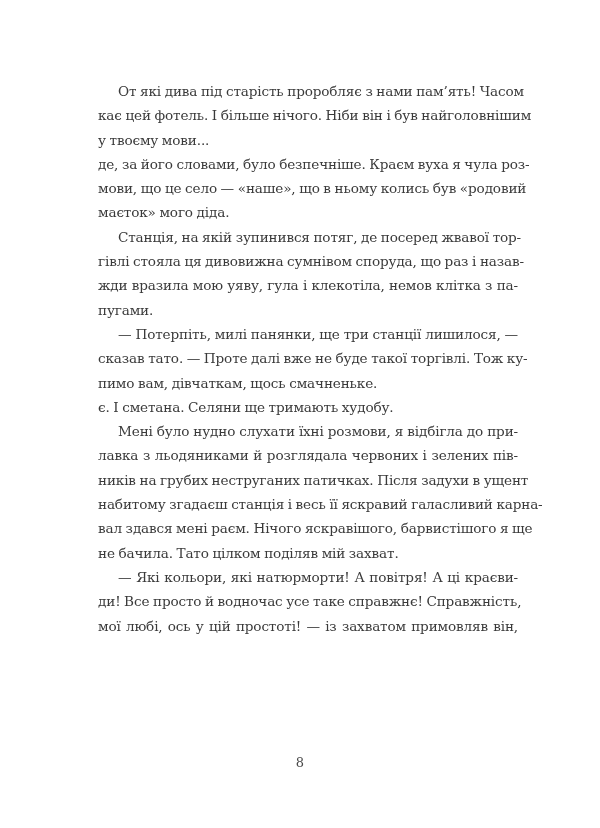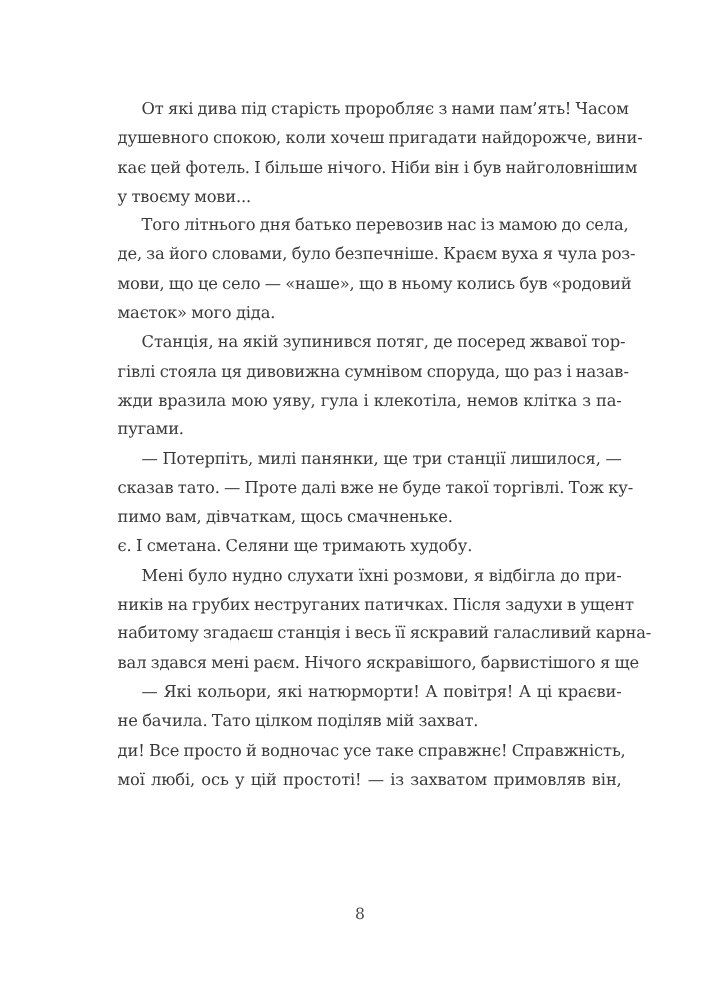--- a/index.html
+++ b/index.html
@@ -56,46 +56,45 @@
       color: #4a4a4a;
     }
   </style>
 </head>
 <body>
 
 <div class="page">
   <div class="text-block">
 
     <span class="line indent">От які дива під старість проробляє з нами пам’ять! Часом</span>
-    <span class="line">душевного спокою, коли хочеш пригадати найдорожче, вини-</span>
     <span class="line">кає цей фотель. І більше нічого. Ніби він і був найголовнішим</span>
     <span class="line last">у твоєму мови...</span>
 
-    <span class="line indent">Того літнього дня батько перевозив нас із мамою до села,</span>
     <span class="line">де, за його словами, було безпечніше. Краєм вуха я чула роз-</span>
     <span class="line">мови, що це село — «наше», що в ньому колись був «родовий</span>
     <span class="line last">маєток» мого діда.</span>
 
     <span class="line indent">Станція, на якій зупинився потяг, де посеред жвавої тор-</span>
     <span class="line">гівлі стояла ця дивовижна сумнівом споруда, що раз і назав-</span>
     <span class="line">жди вразила мою уяву, гула і клекотіла, немов клітка з па-</span>
     <span class="line last">пугами.</span>
 
     <span class="line indent">— Потерпіть, милі панянки, ще три станції лишилося, —</span>
     <span class="line">сказав тато. — Проте далі вже не буде такої торгівлі. Тож ку-</span>
     <span class="line last">пимо вам, дівчаткам, щось смачненьке.</span>
 
 
     <span class="line last">є. І сметана. Селяни ще тримають худобу.</span>
 
     <span class="line indent">Мені було нудно слухати їхні розмови, я відбігла до при-</span>
+    <span class="line">лавка з льодяниками й розглядала червоних і зелених пів-</span>
     <span class="line">ників на грубих неструганих патичках. Після задухи в ущент</span>
     <span class="line">набитому згадаєш станція і весь її яскравий галасливий карна-</span>
     <span class="line">вал здався мені раєм. Нічого яскравішого, барвистішого я ще</span>
+    <span class="line last">не бачила. Тато цілком поділяв мій захват.</span>
+
     <span class="line indent">— Які кольори, які натюрморти! А повітря! А ці краєви-</span>
-
-    <span class="line last">не бачила. Тато цілком поділяв мій захват.</span>
     <span class="line">ди! Все просто й водночас усе таке справжнє! Справжність,</span>
     <span class="line">мої любі, ось у цій простоті!  — із захватом примовляв він,</span>
   </div>
 
   <div class="page-number">8</div>
 </div>
 
 </body></html>

